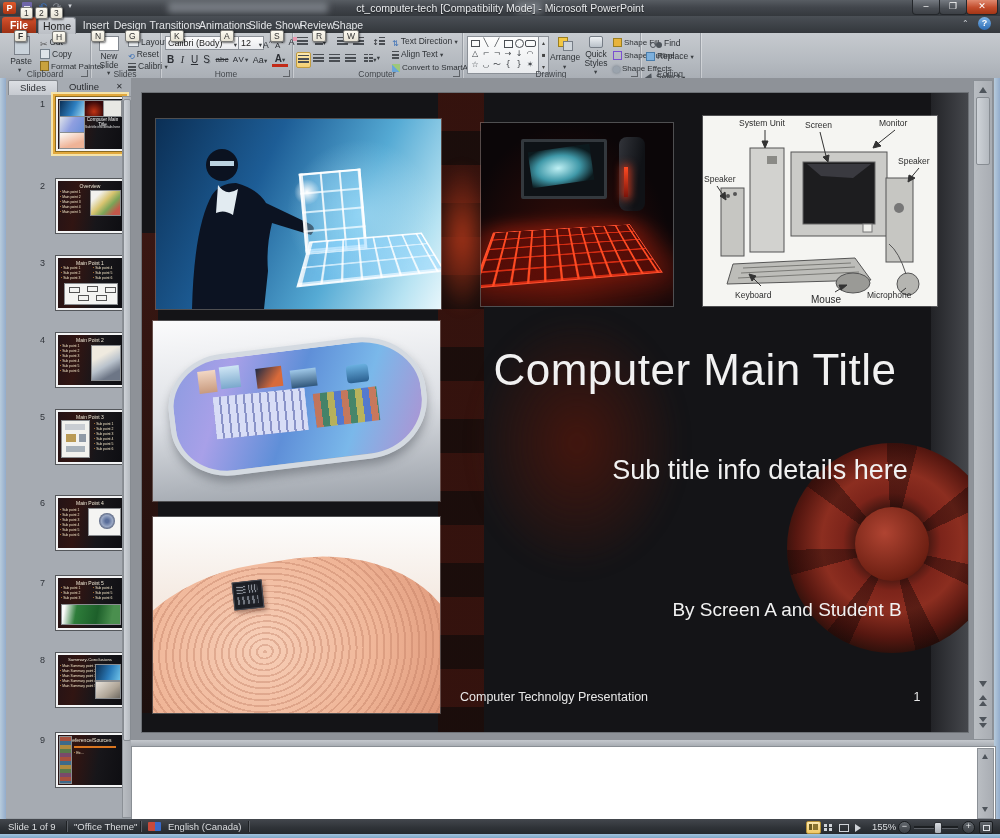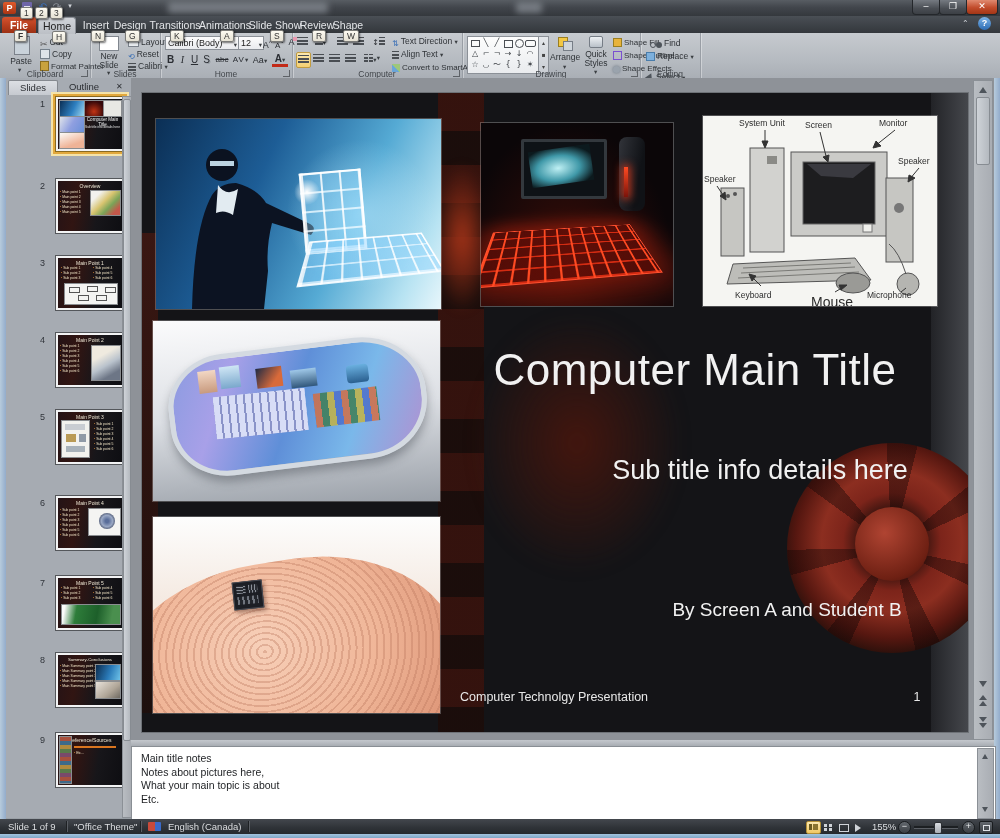--- a/index.html
+++ b/index.html
@@ -92,20 +92,21 @@
       </span>
     </div>
   <div class="a qatbtn ico" style="left:36px;color:#3b6fb5">↶</div>
   <div class="a qatbtn ico" style="left:50px;color:#8a8f96">↷</div>
   <div class="a qatbtn ico" style="left:63px;color:#cfd3d8;font-size:7px">▾</div>
   <span class="keytip" style="left:20px;top:7px">1</span>
   <span class="keytip" style="left:35px;top:7px">2</span>
   <span class="keytip" style="left:50px;top:7px">3</span>
   <div class="a redact" style="left:168px;top:2px;width:160px;height:11px"></div>
   <div class="a redact" style="left:516px;top:2px;width:26px;height:11px"></div>
+  <div id="wintitle" class="a">ct_computer-tech [Compatibility Mode] - Microsoft PowerPoint</div>
   <div class="a winbtn" style="left:912px;width:26px"><span>–</span></div>
   <div class="a winbtn" style="left:939px;width:26px"><span class="ico">❐</span></div>
   <div class="a winbtn" style="left:966px;width:30px;background:linear-gradient(#e08a70,#c14b2b 55%,#a33616)"><span class="ico">✕</span></div>
 </div>
 
 <div id="tabsrow" class="a">
   <div class="rtab file" style="left:2px;width:34px"><span>File</span><span class="keytip" style="left:12px;top:13px">F</span></div>
   <div class="rtab active" style="left:38px;width:36px"><span>Home</span><span class="keytip" style="left:13px;top:13px">H</span></div>
   <div class="rtab" style="left:78px;width:36px"><span>Insert</span><span class="keytip" style="left:13px;top:13px">N</span></div>
   <div class="rtab" style="left:108px;width:44px"><span>Design</span><span class="keytip" style="left:17px;top:13px">G</span></div>
@@ -483,21 +484,21 @@
             <polygon points="144,169 138,174 136,169" fill="#333"></polygon>
           <line x1="198" y1="176" x2="203" y2="172"></line>
         </g>
       </svg>
       <span class="a" style="left:36px;top:2px;font-size:8.5px">System Unit</span>
       <span class="a" style="left:102px;top:4px;font-size:8.5px">Screen</span>
       <span class="a" style="left:176px;top:2px;font-size:8.5px">Monitor</span>
       <span class="a" style="left:1px;top:58px;font-size:8.5px">Speaker</span>
       <span class="a" style="left:195px;top:40px;font-size:8.5px">Speaker</span>
       <span class="a" style="left:32px;top:174px;font-size:8.5px">Keyboard</span>
-      <span class="a" style="left:108px;top:178px;font-size:14px">Mouse</span>
+      <span class="a" style="left:108px;top:178px;font-size:10px">Mouse</span>
       <span class="a" style="left:164px;top:174px;font-size:8.5px">Microphone</span>
     </div>
 
     <div class="simg" style="left:11px;top:228px;width:287px;height:180px;background:linear-gradient(175deg,#fbfbfc 0%,#dcdfe4 50%,#9aa0a8 100%)">
       <div class="a" style="left:30px;top:118px;width:220px;height:26px;background:radial-gradient(ellipse,rgba(60,65,75,.45),transparent 70%)"></div>
       <div class="a" style="left:16px;top:24px;width:248px;height:112px;transform:rotate(-7deg);border-radius:58px 66px 62px 58px/52px 58px 58px 52px;border:5px solid #d4dae1;background:linear-gradient(115deg,#8a9be0 0%,#a8a0e8 22%,#5f8fd8 48%,#7ab8ea 72%,#b48fd0 100%);box-shadow:0 6px 10px rgba(40,45,55,.35)">
         <div class="a" style="left:28px;top:10px;width:18px;height:22px;background:linear-gradient(#f2d7c4,#c89a7e)"></div>
         <div class="a" style="left:50px;top:8px;width:20px;height:22px;background:linear-gradient(#cfe6f5,#7aa8cc)"></div>
         <div class="a" style="left:86px;top:14px;width:26px;height:20px;background:linear-gradient(130deg,#1d2a44,#d86a3a 70%)"></div>
         <div class="a" style="left:120px;top:20px;width:26px;height:18px;background:linear-gradient(#9fc8e8,#30567a)"></div>
@@ -535,26 +536,20 @@
     </div>
     <div class="a" style="left:2px;top:634px;width:13px;height:20px">
       <div class="tri" style="left:3px;top:2px;border-left:4px solid transparent;border-right:4px solid transparent;border-top:5px solid #4e545b"></div>
       <div class="tri" style="left:3px;top:8px;border-left:4px solid transparent;border-right:4px solid transparent;border-top:5px solid #4e545b"></div>
     </div>
   </div>
 </div>
 
 <div id="splitter" class="a"></div>
 <div id="notes" class="a">
-  <div class="a" style="left:9px;top:5px;right:30px">
-      <div class="note-line">Main title notes</div>
-      <div class="note-line">Notes about pictures here,</div>
-      <div class="note-line">What your main topic is about</div>
-      <div class="note-line">Etc.</div>
-    </div>
   <div class="a sbtrack" style="left:845px;top:1px;width:15px;height:69px">
     <div class="tri" style="left:4px;top:5px;border-left:3.5px solid transparent;border-right:3.5px solid transparent;border-bottom:5px solid #4e545b"></div>
     <div class="tri" style="left:4px;top:58px;border-left:3.5px solid transparent;border-right:3.5px solid transparent;border-top:5px solid #4e545b"></div>
   </div>
 </div>
 
 <div id="statusbar" class="a">
   <span class="a" style="left:8px;top:2px">Slide 1 of 9</span>
   <span class="sbsep" style="left:66px"></span>
   <span class="a" style="left:74px;top:2px">"Office Theme"</span>

